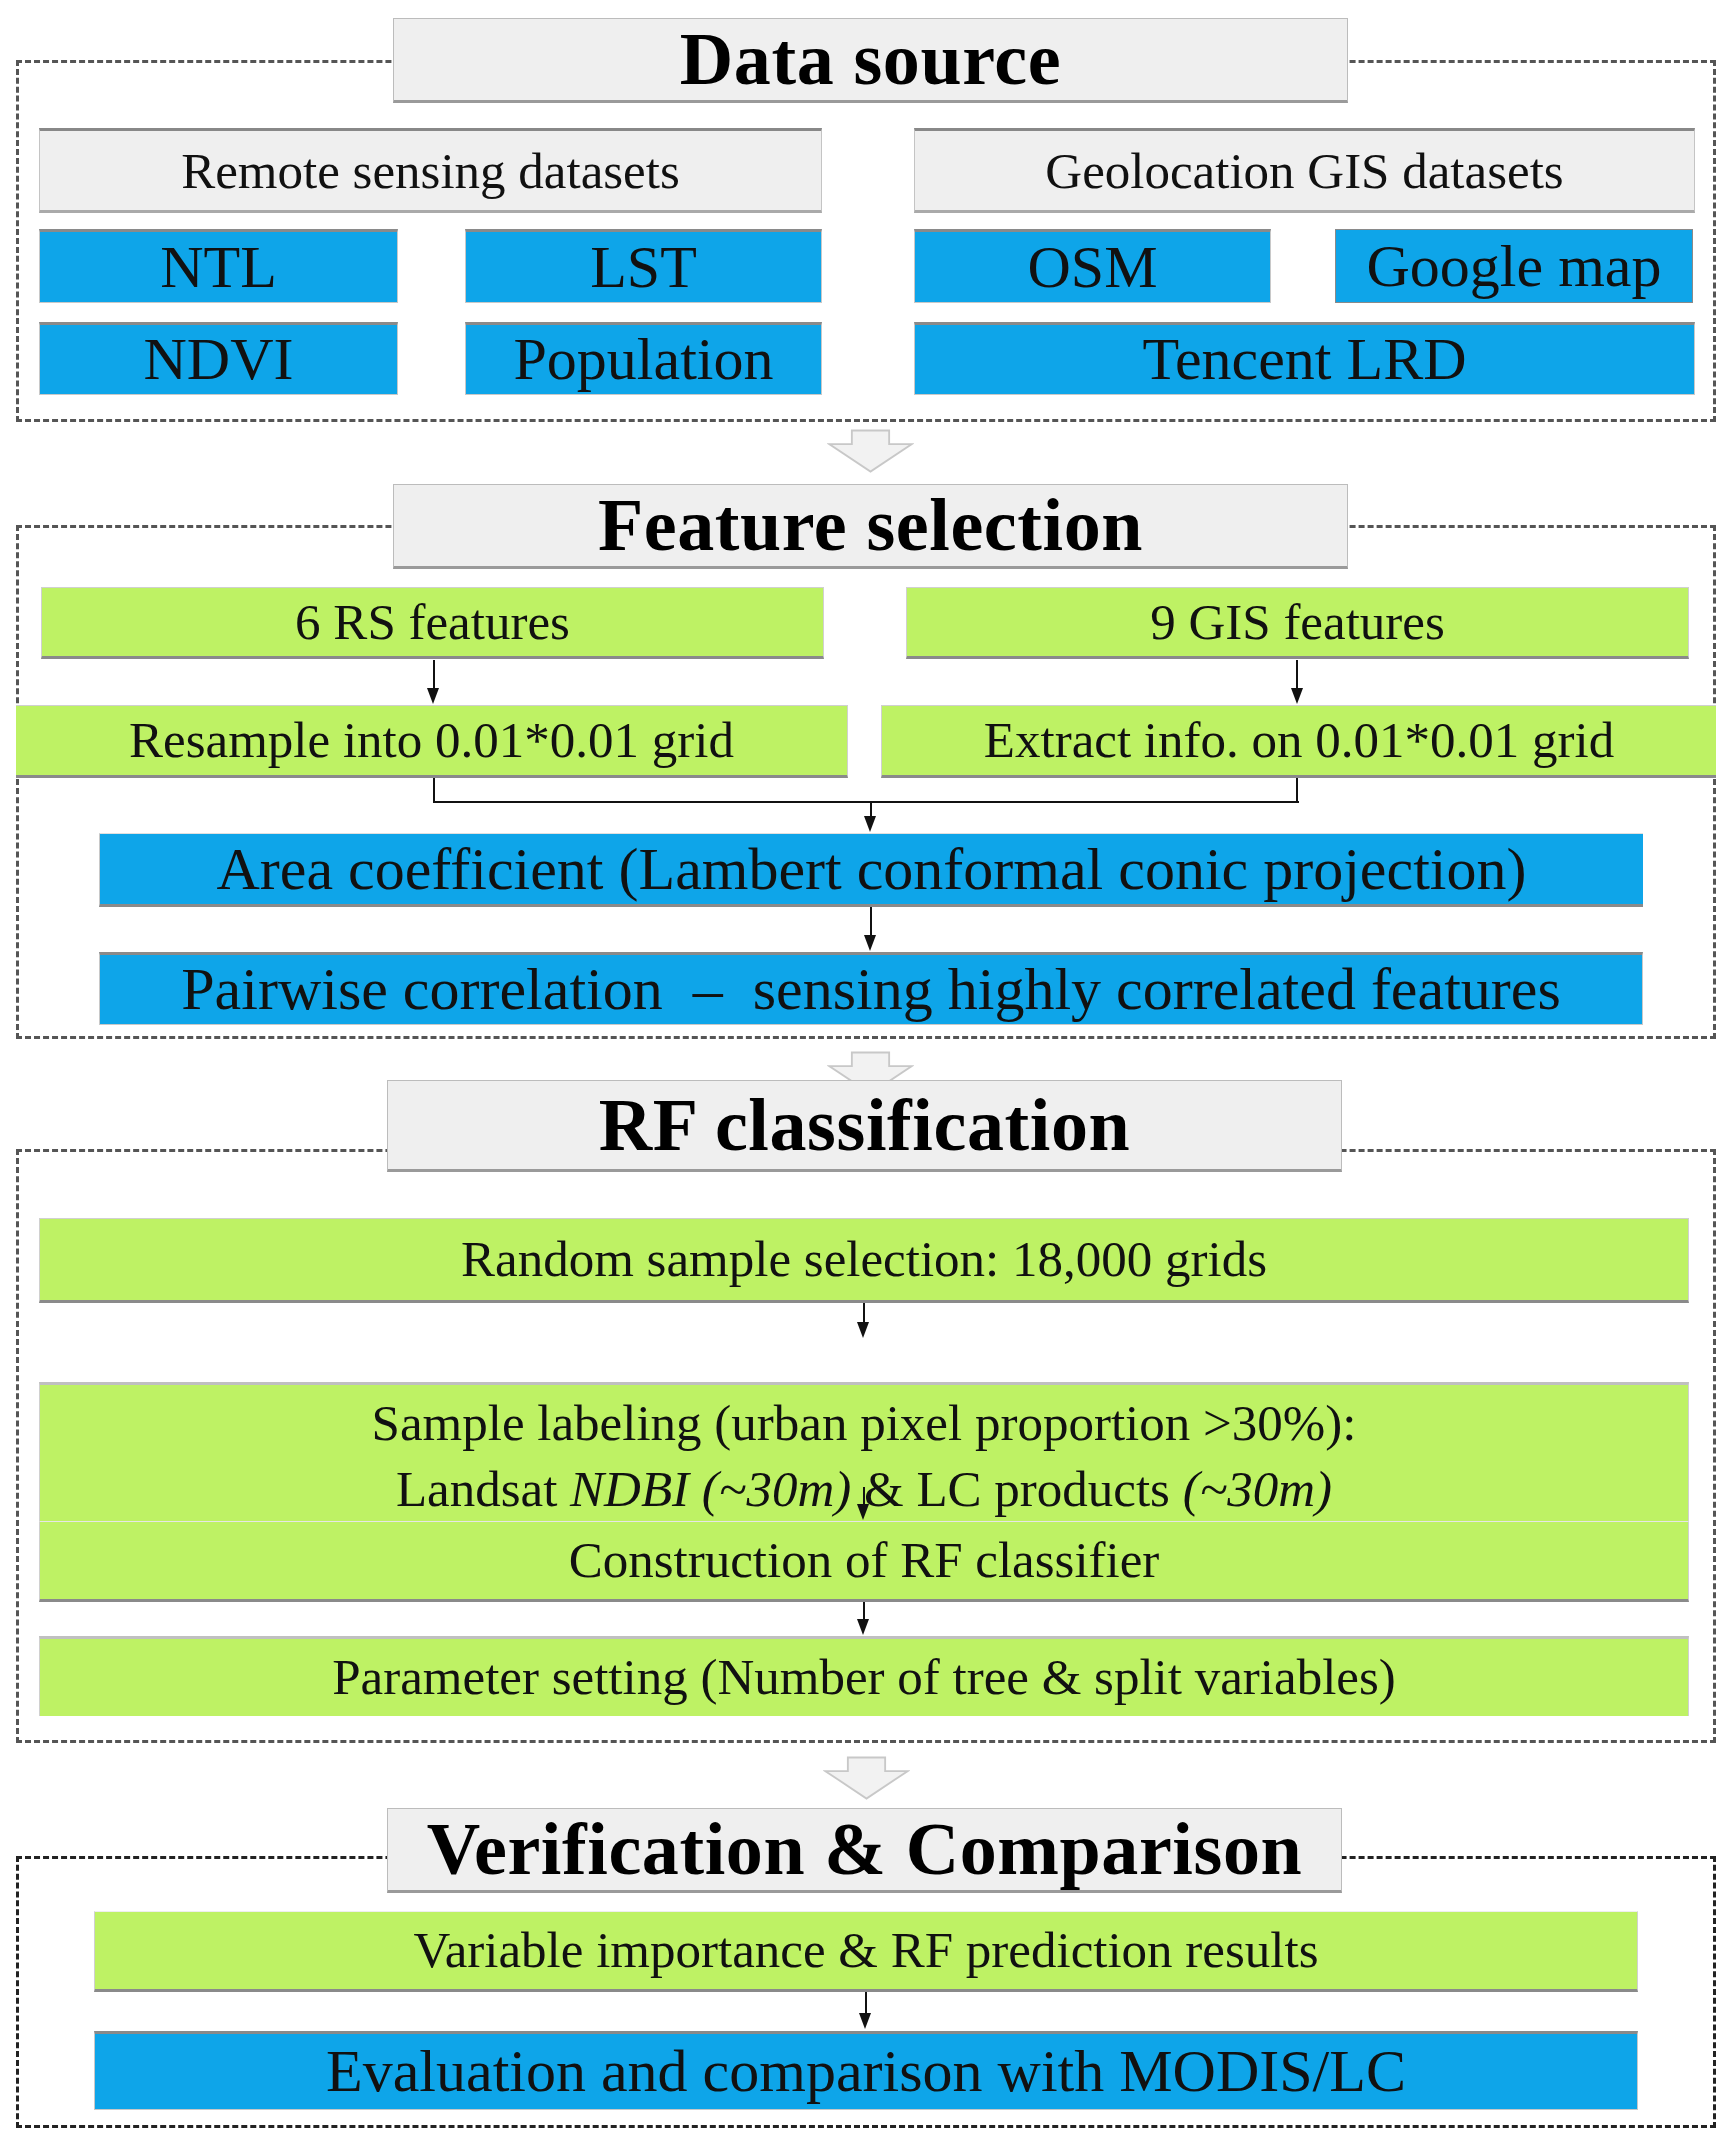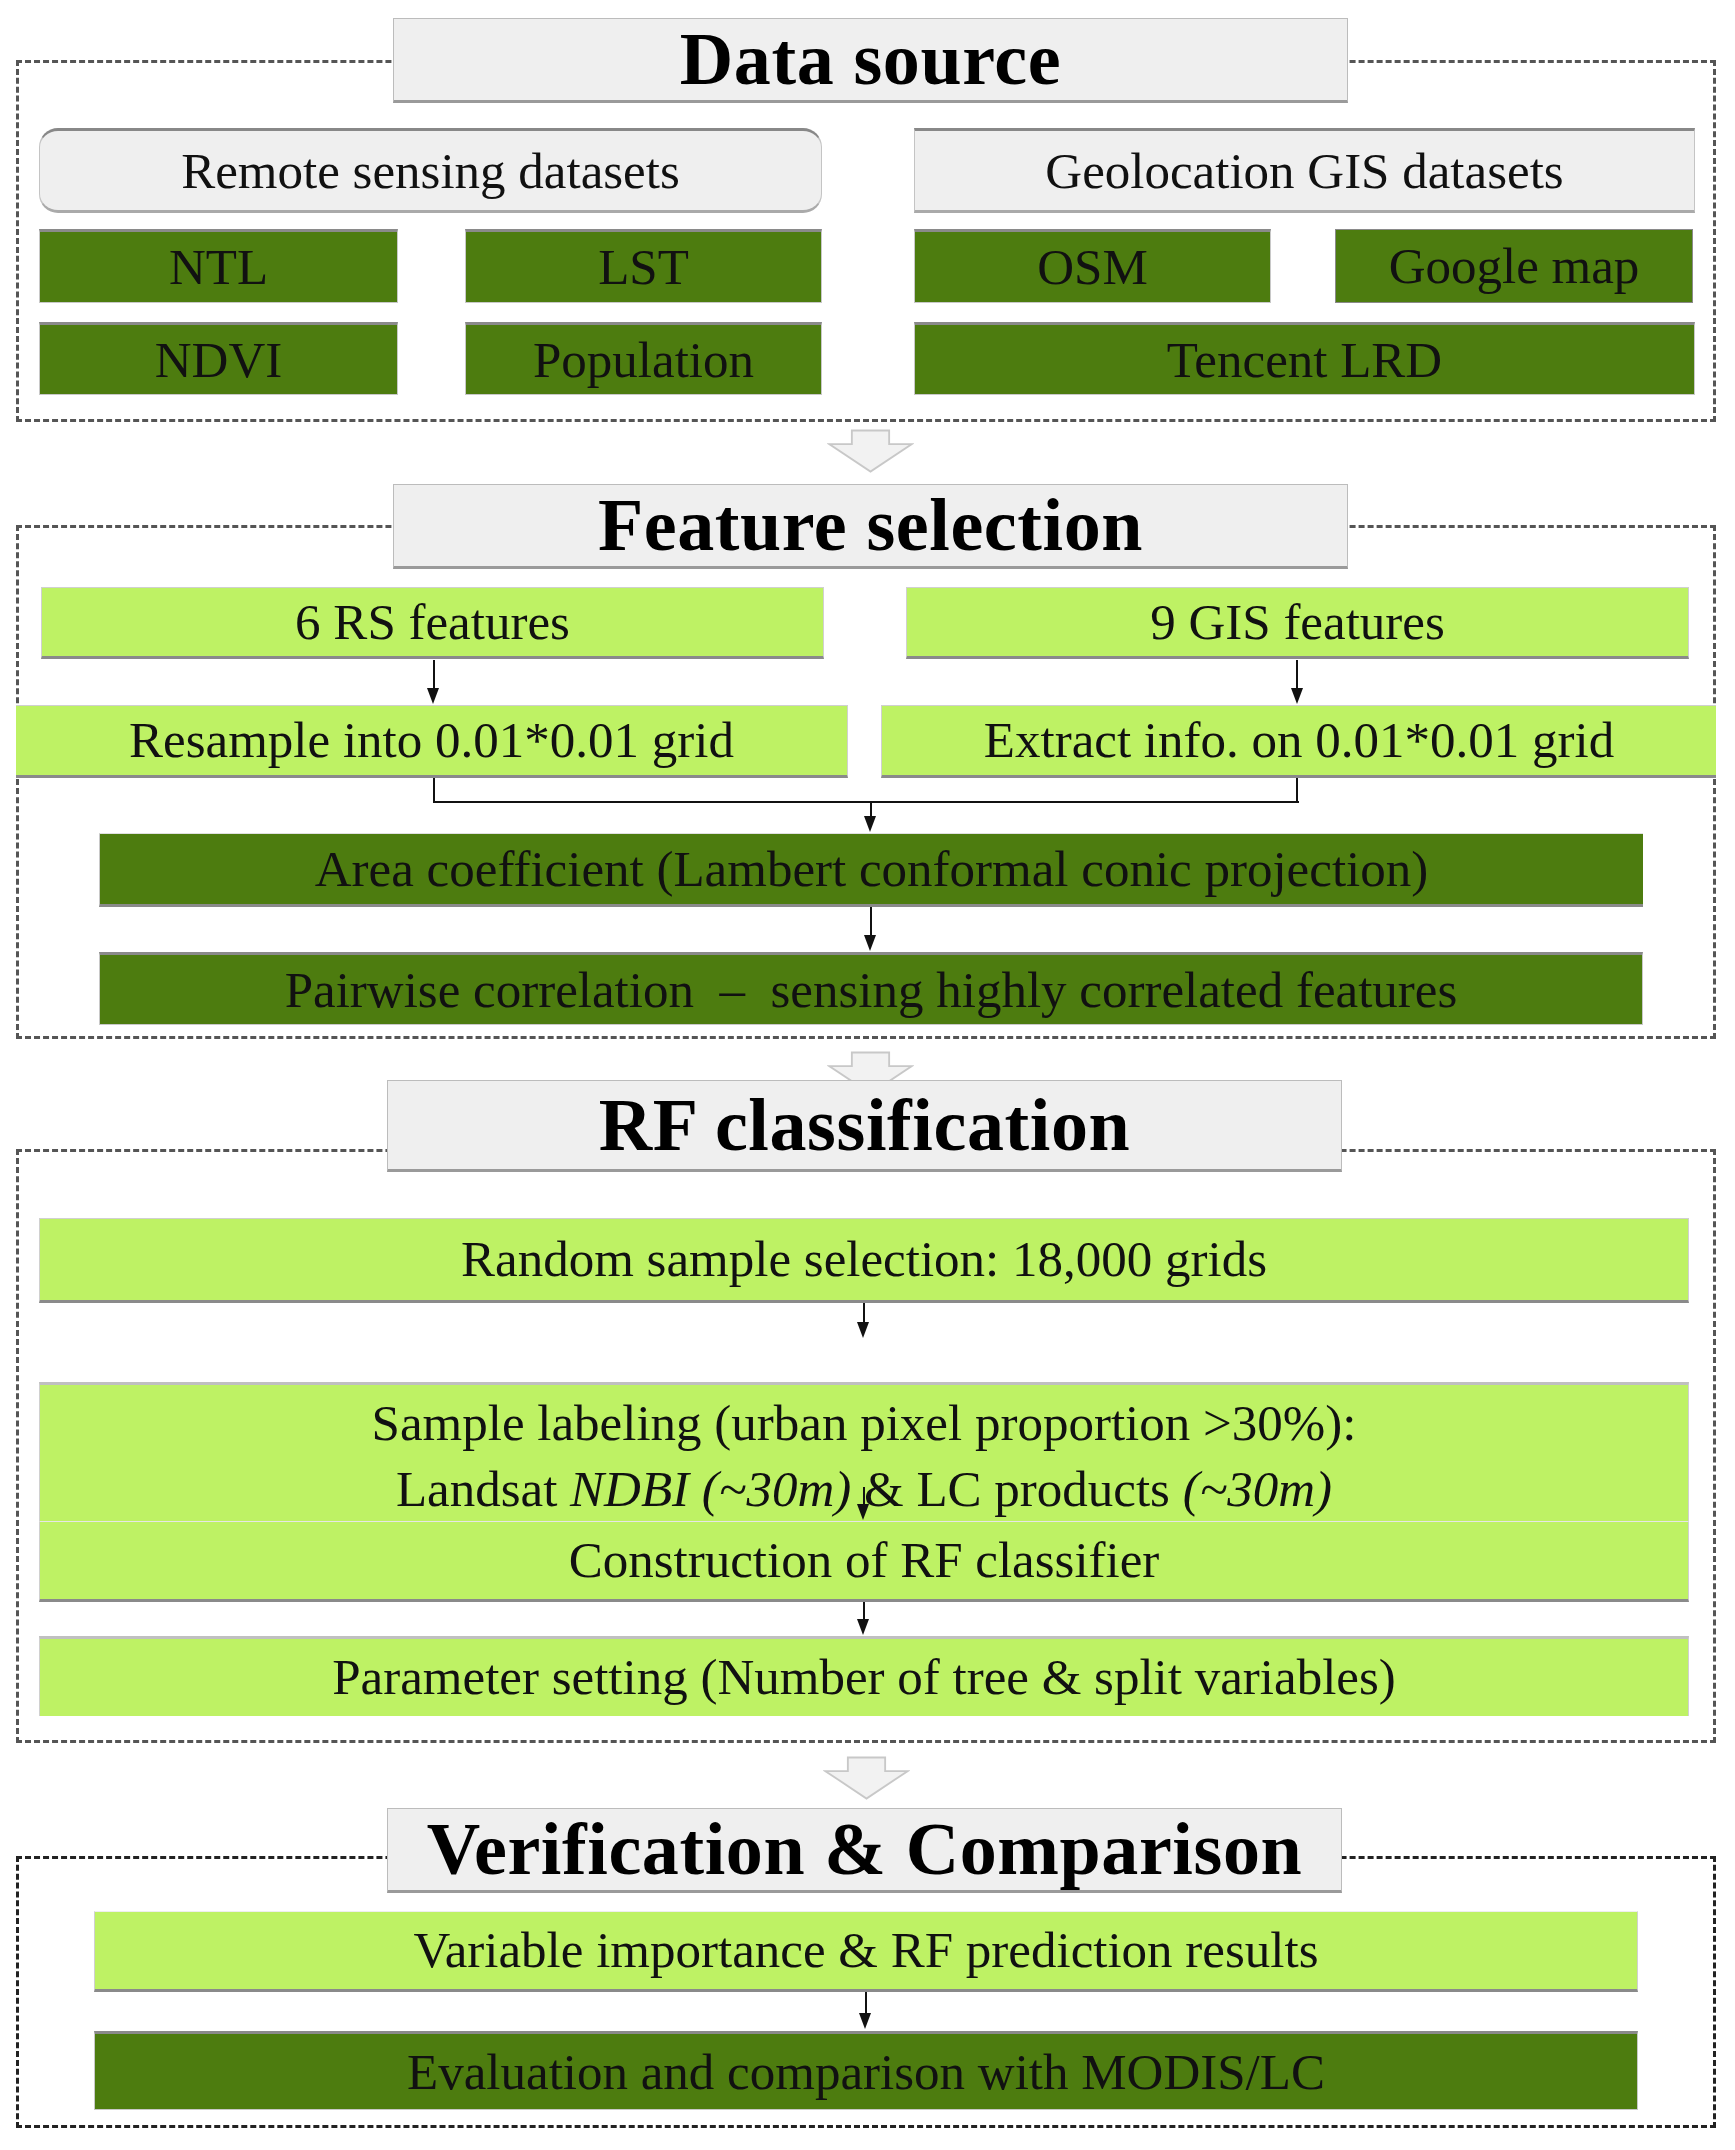--- a/index.html
+++ b/index.html
@@ -5,37 +5,37 @@
   html, body { margin:0; padding:0; background:#ffffff; }
   body { width:1735px; height:2151px; position:relative; overflow:hidden;
          font-family:"Liberation Serif","DejaVu Serif",serif; color:#111; }
   .abs { position:absolute; box-sizing:border-box; }
   .dash { border:3.1px dashed #555; }
   .title { background:#efefef; border:1.9px solid #bcbcbc; border-bottom:3.1px solid #9a9a9a;
            display:flex; align-items:center; justify-content:center;
            font-weight:bold; font-size:74px; color:#000; letter-spacing:0.6px; }
   .hdr { background:#efefef; border:1.9px solid #c4c4c4; border-top:3.1px solid #888; border-bottom:3.7px solid #aaa;
          display:flex; align-items:center; justify-content:center; font-size:51px; }
-  .box { background:#4d7c0f; border:1.9px solid #c8c8c8; border-top:3.1px solid #8a8a8a;
-         display:flex; align-items:center; justify-content:center; font-size:51px; }
+  .box { background:#0ea5e9; border:1.9px solid #c8c8c8; border-top:3.1px solid #8a8a8a;
+         display:flex; align-items:center; justify-content:center; font-size:60px; }
   .box2 { background:#bef264; border:1.9px solid #d0d0d0; border-bottom:3.1px solid #8a8a8a;
           display:flex; align-items:center; justify-content:center; font-size:51px; text-align:center; line-height:1.3; }
   .line { background:#111; }
   .arrowhead { width:0; height:0; border-left:6.2px solid transparent; border-right:6.2px solid transparent; border-top:16px solid #111; }
   .bigarrow { width:87px; height:44px; }
   .bigarrow svg { width:100%; height:100%; }
   i { font-style:italic; }
 </style>
 </head>
 <body>
 
 <div class="abs dash" style="left:16px;top:60px;width:1700px;height:362px;"></div>
 <div class="abs title" style="left:393px;top:18px;width:955px;height:85px;">Data source</div>
 
-<div class="abs hdr" style="left:39px;top:128px;width:783px;height:85px;border-radius:19px;">Remote sensing datasets</div>
+<div class="abs hdr" style="left:39px;top:128px;width:783px;height:85px;">Remote sensing datasets</div>
 <div class="abs hdr" style="left:914px;top:128px;width:781px;height:85px;">Geolocation GIS datasets</div>
 
 <div class="abs box" style="left:39px;top:229px;width:359px;height:74px;">NTL</div>
 <div class="abs box" style="left:465px;top:229px;width:357px;height:74px;">LST</div>
 <div class="abs box" style="left:39px;top:322px;width:359px;height:73px;">NDVI</div>
 <div class="abs box" style="left:465px;top:322px;width:357px;height:73px;">Population</div>
 
 <div class="abs box" style="left:914px;top:229px;width:357px;height:74px;">OSM</div>
 <div class="abs box" style="left:1335px;top:229px;width:358px;height:74px;border:1.9px solid #8a8a8a;">Google map</div>
 <div class="abs box" style="left:914px;top:322px;width:781px;height:73px;">Tencent LRD</div>

